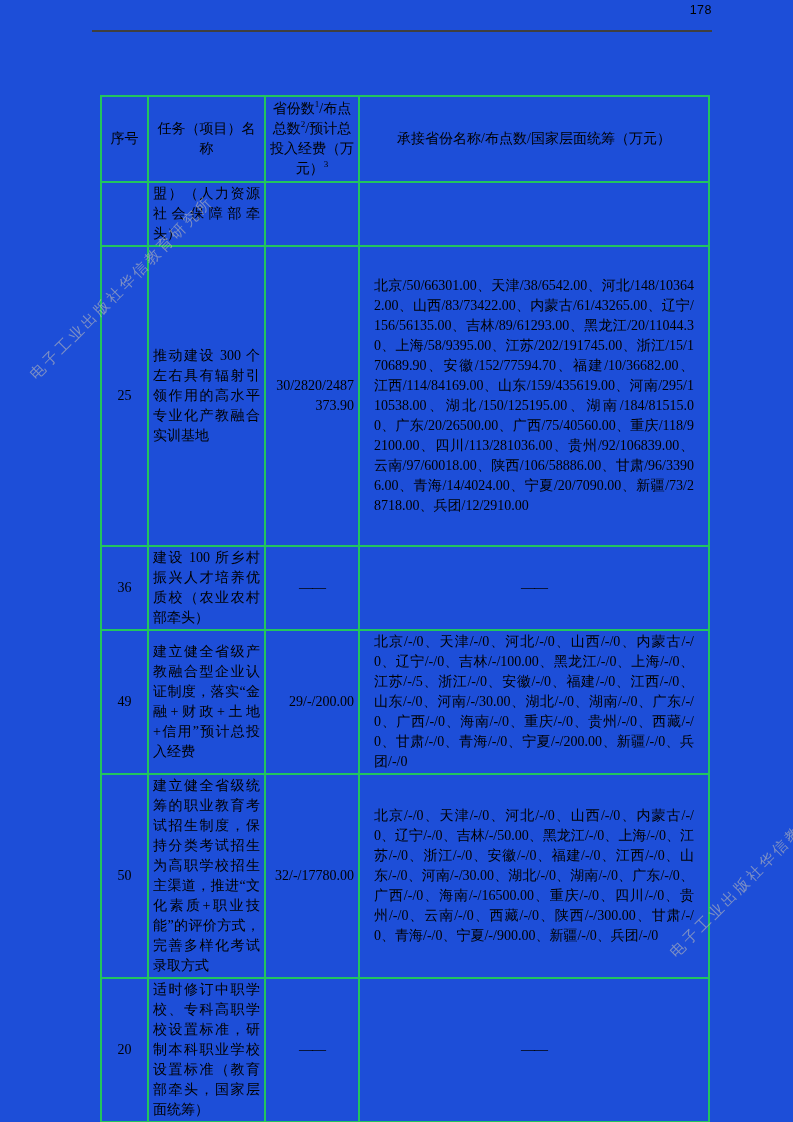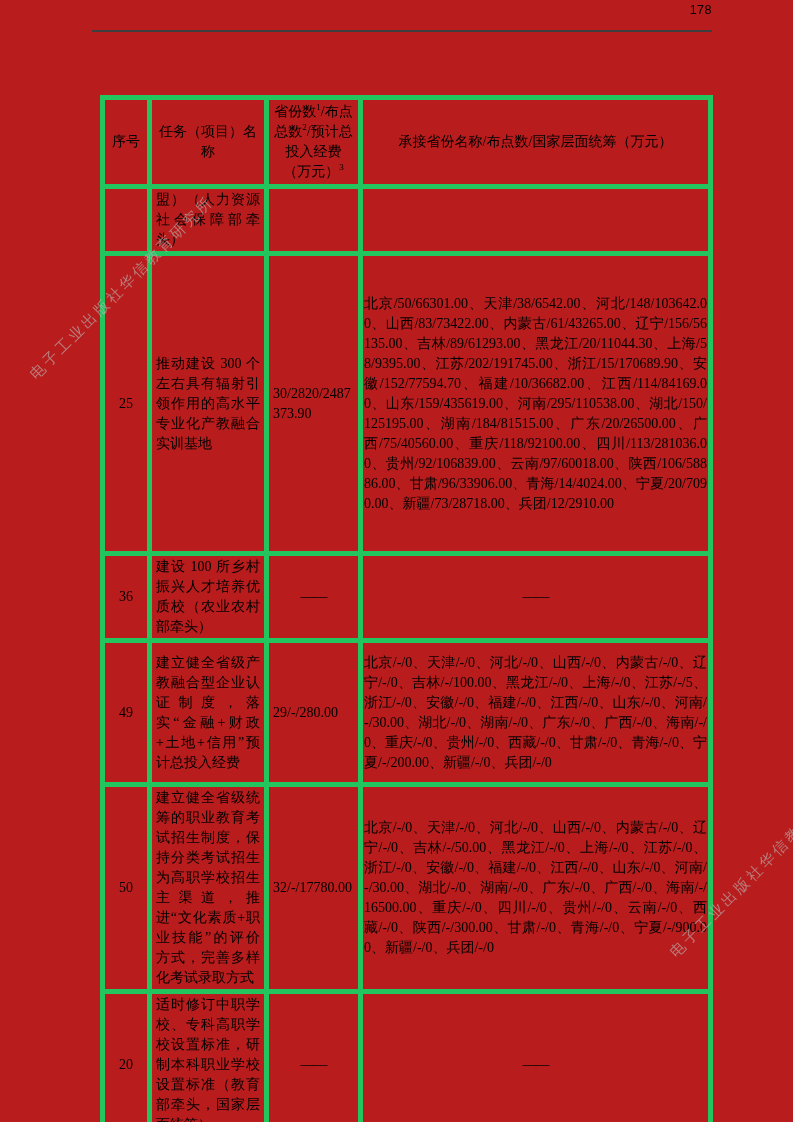--- a/index.html
+++ b/index.html
@@ -4,21 +4,21 @@
 <style>
   * { margin:0; padding:0; box-sizing:border-box; }
   html,body { background:#ffffff; }
   body {
     width:793px; height:1122px;
     font-family:"Liberation Serif","DejaVu Serif",serif;
     color:#000;
   }
   .page {
     position:relative; width:793px; height:1122px;
-    background:#b91c1c; overflow:hidden;
+    background:#1d4ed8; overflow:hidden;
   }
   .page-number {
     position:absolute; top:3px; right:81px;
     font-size:12.5px; letter-spacing:0.5px;
     font-family:"Liberation Sans","DejaVu Sans",sans-serif;
   }
   .top-rule {
     position:absolute; left:92px; top:30px;
     width:620px; height:2px; background:#3f3f3f;
   }
@@ -32,21 +32,21 @@
   .wm1 { left:122px; top:288px; }
   .wm2 { left:762px; top:866px; }
 
   table.doc-table {
     position:absolute; left:100px; top:95px;
     width:608px; table-layout:fixed;
     border-collapse:collapse;
     font-size:14px; z-index:2;
   }
   .doc-table th, .doc-table td {
-    border:5px solid #22c55e;
+    border:2px solid #22c55e;
     font-weight:normal;
     vertical-align:middle;
     overflow:hidden;
   }
   .doc-table th {
     text-align:center; line-height:20px; padding:2px 4px;
   }
   sup { font-size:9px; line-height:0; }
 
   tr.rh-header { height:82px; }
@@ -58,25 +58,25 @@
   tr.rh-29     { height:117px; }
 
   td.c-no {
     text-align:center; padding:2px;
   }
   td.c-name {
     text-align:justify; line-height:20px; padding:1px 4px;
   }
   td.c-name.top { vertical-align:top; }
   td.c-sum {
-    text-align:left; line-height:20px; padding:2px 4px;
+    text-align:right; line-height:20px; padding:2px 4px;
     word-break:break-all;
   }
   td.c-det {
-    text-align:justify; line-height:20px; padding:1px 1px;
+    text-align:justify; line-height:20px; padding:1px 14px;
     word-break:break-all;
   }
   td.c-dash { text-align:center; letter-spacing:-1px; }
 </style>
 </head>
 <body>
 
 <div class="page">
 
   <div class="page-number">178</div>
@@ -117,21 +117,21 @@
       <tr class="rh-26">
         <td class="c-no">36</td>
         <td class="c-name">建设 100 所乡村振兴人才培养优质校（农业农村部牵头）</td>
         <td class="c-sum c-dash">——</td>
         <td class="c-det c-dash">——</td>
       </tr>
 
       <tr class="rh-27">
         <td class="c-no">49</td>
         <td class="c-name">建立健全省级产教融合型企业认证制度，落实“金融+财政+土地+信用”预计总投入经费</td>
-        <td class="c-sum">29/-/280.00</td>
+        <td class="c-sum">29/-/200.00</td>
         <td class="c-det">北京/-/0、天津/-/0、河北/-/0、山西/-/0、内蒙古/-/0、辽宁/-/0、吉林/-/100.00、黑龙江/-/0、上海/-/0、江苏/-/5、浙江/-/0、安徽/-/0、福建/-/0、江西/-/0、山东/-/0、河南/-/30.00、湖北/-/0、湖南/-/0、广东/-/0、广西/-/0、海南/-/0、重庆/-/0、贵州/-/0、西藏/-/0、甘肃/-/0、青海/-/0、宁夏/-/200.00、新疆/-/0、兵团/-/0</td>
       </tr>
 
       <tr class="rh-28">
         <td class="c-no">50</td>
         <td class="c-name">建立健全省级统筹的职业教育考试招生制度，保持分类考试招生为高职学校招生主渠道，推进“文化素质+职业技能”的评价方式，完善多样化考试录取方式</td>
         <td class="c-sum">32/-/17780.00</td>
         <td class="c-det">北京/-/0、天津/-/0、河北/-/0、山西/-/0、内蒙古/-/0、辽宁/-/0、吉林/-/50.00、黑龙江/-/0、上海/-/0、江苏/-/0、浙江/-/0、安徽/-/0、福建/-/0、江西/-/0、山东/-/0、河南/-/30.00、湖北/-/0、湖南/-/0、广东/-/0、广西/-/0、海南/-/16500.00、重庆/-/0、四川/-/0、贵州/-/0、云南/-/0、西藏/-/0、陕西/-/300.00、甘肃/-/0、青海/-/0、宁夏/-/900.00、新疆/-/0、兵团/-/0</td>
       </tr>
 

